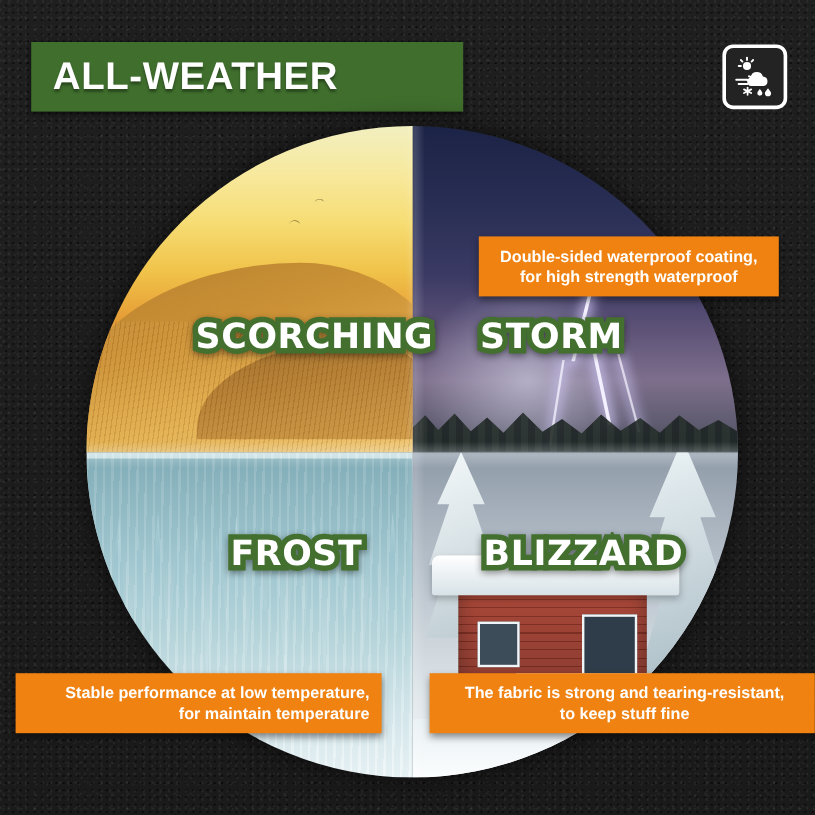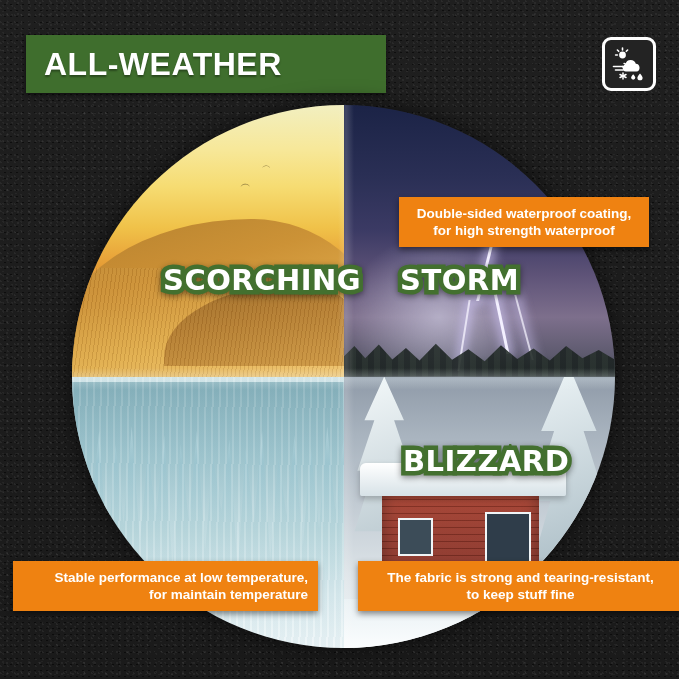--- a/index.html
+++ b/index.html
@@ -291,20 +291,21 @@
       <div class="deck"></div>
       <div class="snowground"></div>
     </div>
 
     <div class="blend-v"></div>
     <div class="blend-h"></div>
   </div>
 
   <div class="qlabel lbl-scorching">SCORCHING</div>
   <div class="qlabel lbl-storm">STORM</div>
+  <div class="qlabel lbl-frost">FROST</div>
   <div class="qlabel lbl-blizzard">BLIZZARD</div>
 
   <div class="callout c-tr">Double-sided waterproof coating,
 for high strength waterproof</div>
   <div class="callout c-bl">Stable performance at low temperature,
 for maintain temperature</div>
   <div class="callout c-br">The fabric is strong and tearing-resistant,
 to keep stuff fine</div>
 
 </div>

